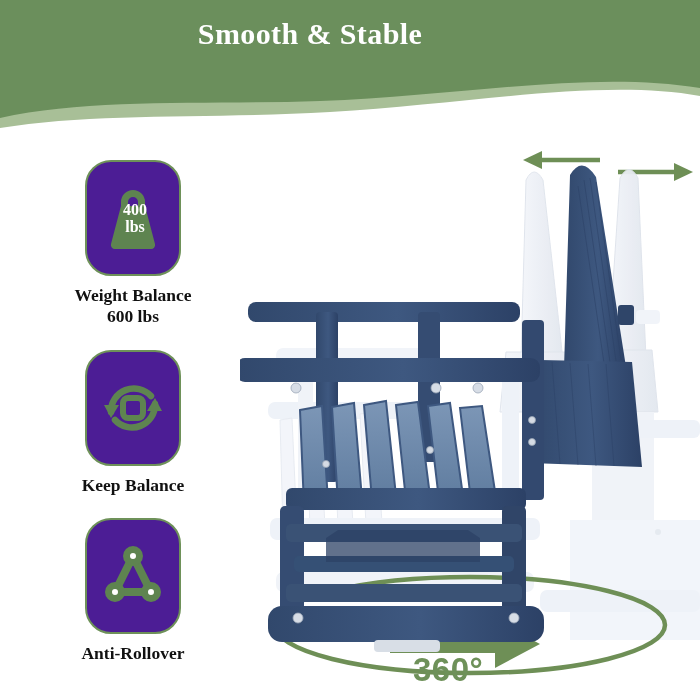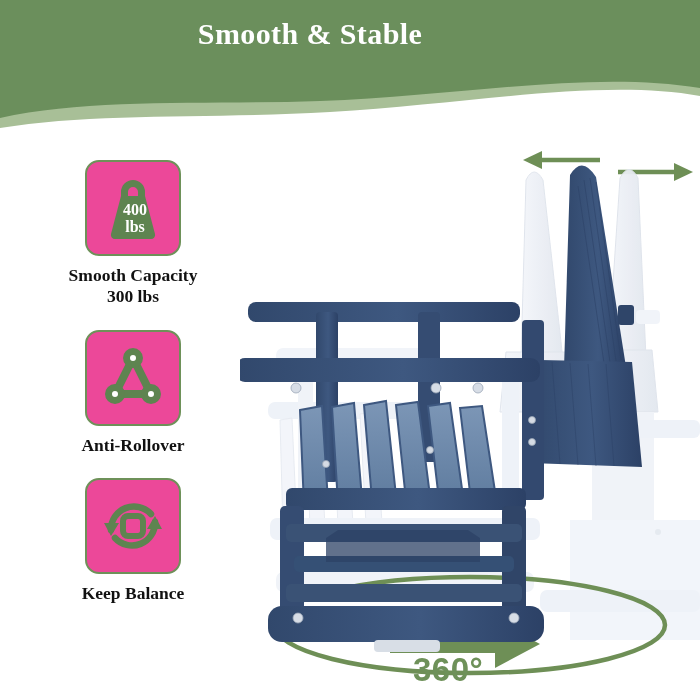--- a/index.html
+++ b/index.html
@@ -59,26 +59,26 @@
     top: 160px;
     width: 210px;
   }
   .feature {
     width: 210px;
     margin-bottom: 22px;
     text-align: center;
   }
   .icon-box {
     width: 96px;
-    height: 96px;
+    height: 116px;
     margin: 0 auto;
     border: 2px solid #6e9159;
-    border-radius: 14px;
+    border-radius: 26px;
     box-sizing: border-box;
-    background: #ec4899;
+    background: #4c1d95;
     display: flex;
     align-items: center;
     justify-content: center;
     position: relative;
   }
   .icon-box svg { display: block; }
   .feature-label {
     margin-top: 9px;
     font-family: "Liberation Serif", serif;
     font-weight: bold;
@@ -162,56 +162,56 @@
 
           <path d="M36 8 a12 12 0 0 1 12 12 v5 h-7 v-5 a5 5 0 0 0 -10 0 v5 h-7 v-5 a12 12 0 0 1 12 -12 z" fill="#5e8450"></path>
 
           <path d="M24 24 h24 l10 38 a4 4 0 0 1 -4 5 h-36 a4 4 0 0 1 -4 -5 z" fill="#5e8450"></path>
         </svg>
         <div class="weight-text">
           <span>400</span>
           <span>lbs</span>
         </div>
       </div>
-      <div class="feature-label">Smooth Capacity</div>
-      <div class="feature-label-sub">300 lbs</div>
+      <div class="feature-label">Weight Balance</div>
+      <div class="feature-label-sub">600 lbs</div>
+    </div>
+
+    <div class="feature">
+      <div class="icon-box">
+        <svg width="72" height="72" viewBox="0 0 72 72" xmlns="http://www.w3.org/2000/svg">
+
+          <path d="M14 40 A23 23 0 0 1 54 24" fill="none" stroke="#5e8450" stroke-width="6.5" stroke-linecap="round"></path>
+          <path d="M14 46 L7 33 L22 33 Z" fill="#5e8450"></path>
+
+          <path d="M58 32 A23 23 0 0 1 18 48" fill="none" stroke="#5e8450" stroke-width="6.5" stroke-linecap="round"></path>
+          <path d="M58 26 L65 39 L50 39 Z" fill="#5e8450"></path>
+
+          <rect x="26" y="26" width="20" height="20" rx="5" ry="5" fill="none" stroke="#5e8450" stroke-width="6"></rect>
+        </svg>
+      </div>
+      <div class="feature-label">Keep Balance</div>
     </div>
 
     <div class="feature">
       <div class="icon-box">
         <svg width="72" height="72" viewBox="0 0 72 72" xmlns="http://www.w3.org/2000/svg">
           <g stroke="#5e8450" stroke-width="8" stroke-linecap="round" fill="none">
             <line x1="36" y1="16" x2="18" y2="52"></line>
             <line x1="36" y1="16" x2="54" y2="52"></line>
             <line x1="18" y1="52" x2="54" y2="52"></line>
           </g>
           <g fill="#ffffff" stroke="#5e8450" stroke-width="7">
             <circle cx="36" cy="16" r="6.5"></circle>
             <circle cx="18" cy="52" r="6.5"></circle>
             <circle cx="54" cy="52" r="6.5"></circle>
           </g>
         </svg>
       </div>
       <div class="feature-label">Anti-Rollover</div>
-    </div>
-
-    <div class="feature">
-      <div class="icon-box">
-        <svg width="72" height="72" viewBox="0 0 72 72" xmlns="http://www.w3.org/2000/svg">
-
-          <path d="M14 40 A23 23 0 0 1 54 24" fill="none" stroke="#5e8450" stroke-width="6.5" stroke-linecap="round"></path>
-          <path d="M14 46 L7 33 L22 33 Z" fill="#5e8450"></path>
-
-          <path d="M58 32 A23 23 0 0 1 18 48" fill="none" stroke="#5e8450" stroke-width="6.5" stroke-linecap="round"></path>
-          <path d="M58 26 L65 39 L50 39 Z" fill="#5e8450"></path>
-
-          <rect x="26" y="26" width="20" height="20" rx="5" ry="5" fill="none" stroke="#5e8450" stroke-width="6"></rect>
-        </svg>
-      </div>
-      <div class="feature-label">Keep Balance</div>
     </div>
 
   </div>
 
   <div class="product">
     <svg width="460" height="580" viewBox="0 0 460 580" xmlns="http://www.w3.org/2000/svg">
       <defs>
         <linearGradient id="navyG" x1="0" y1="0" x2="1" y2="0">
           <stop offset="0%" stop-color="#31486c"></stop>
           <stop offset="55%" stop-color="#3e5880"></stop>

